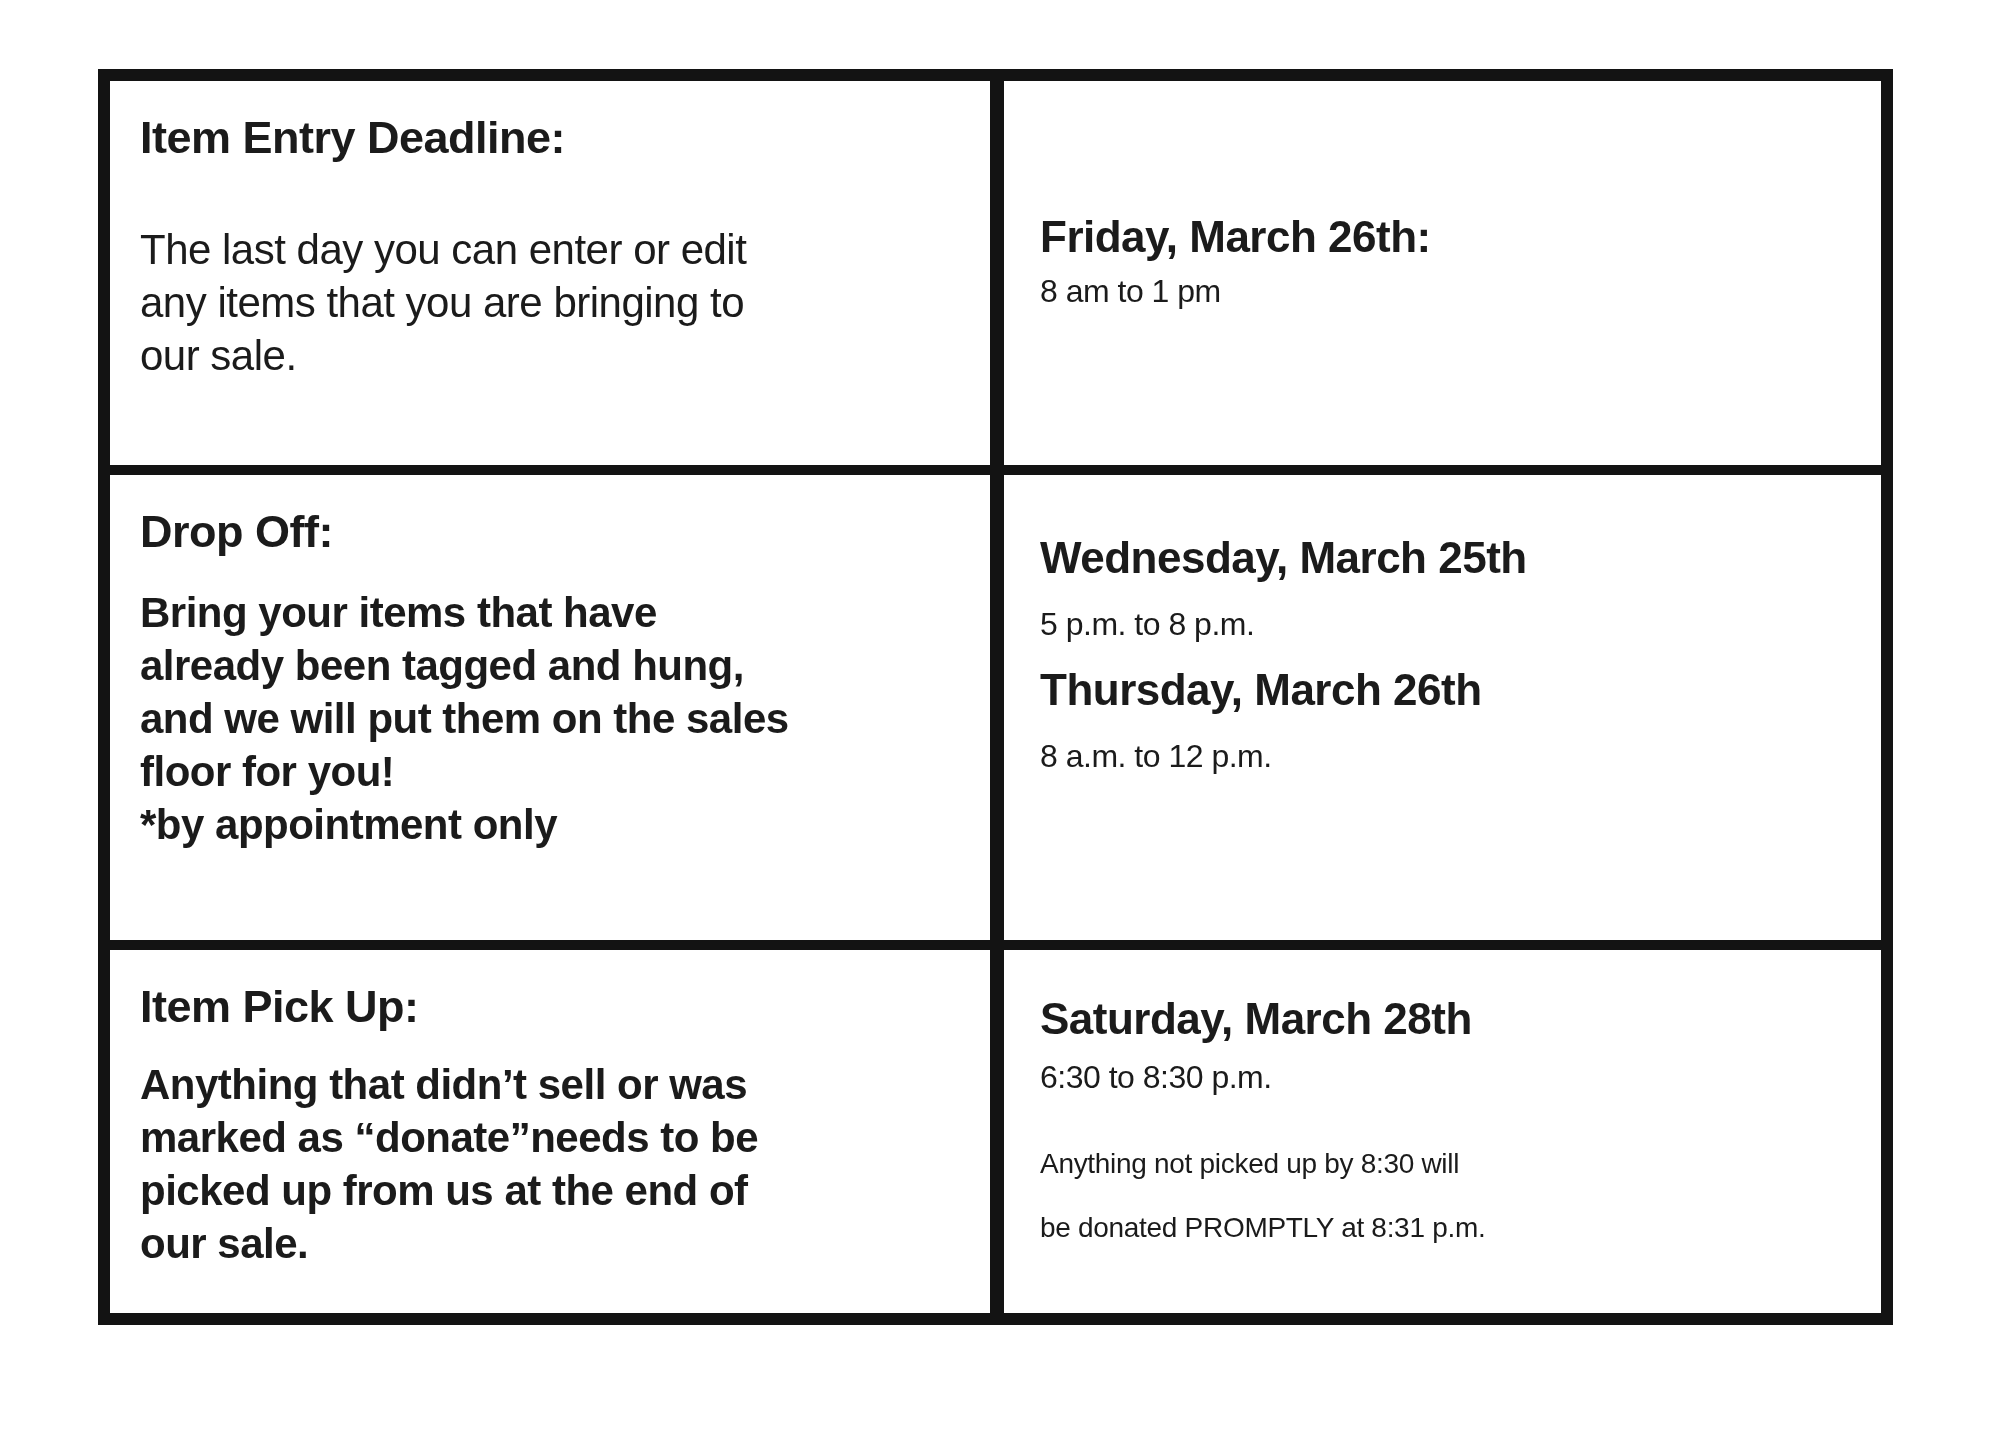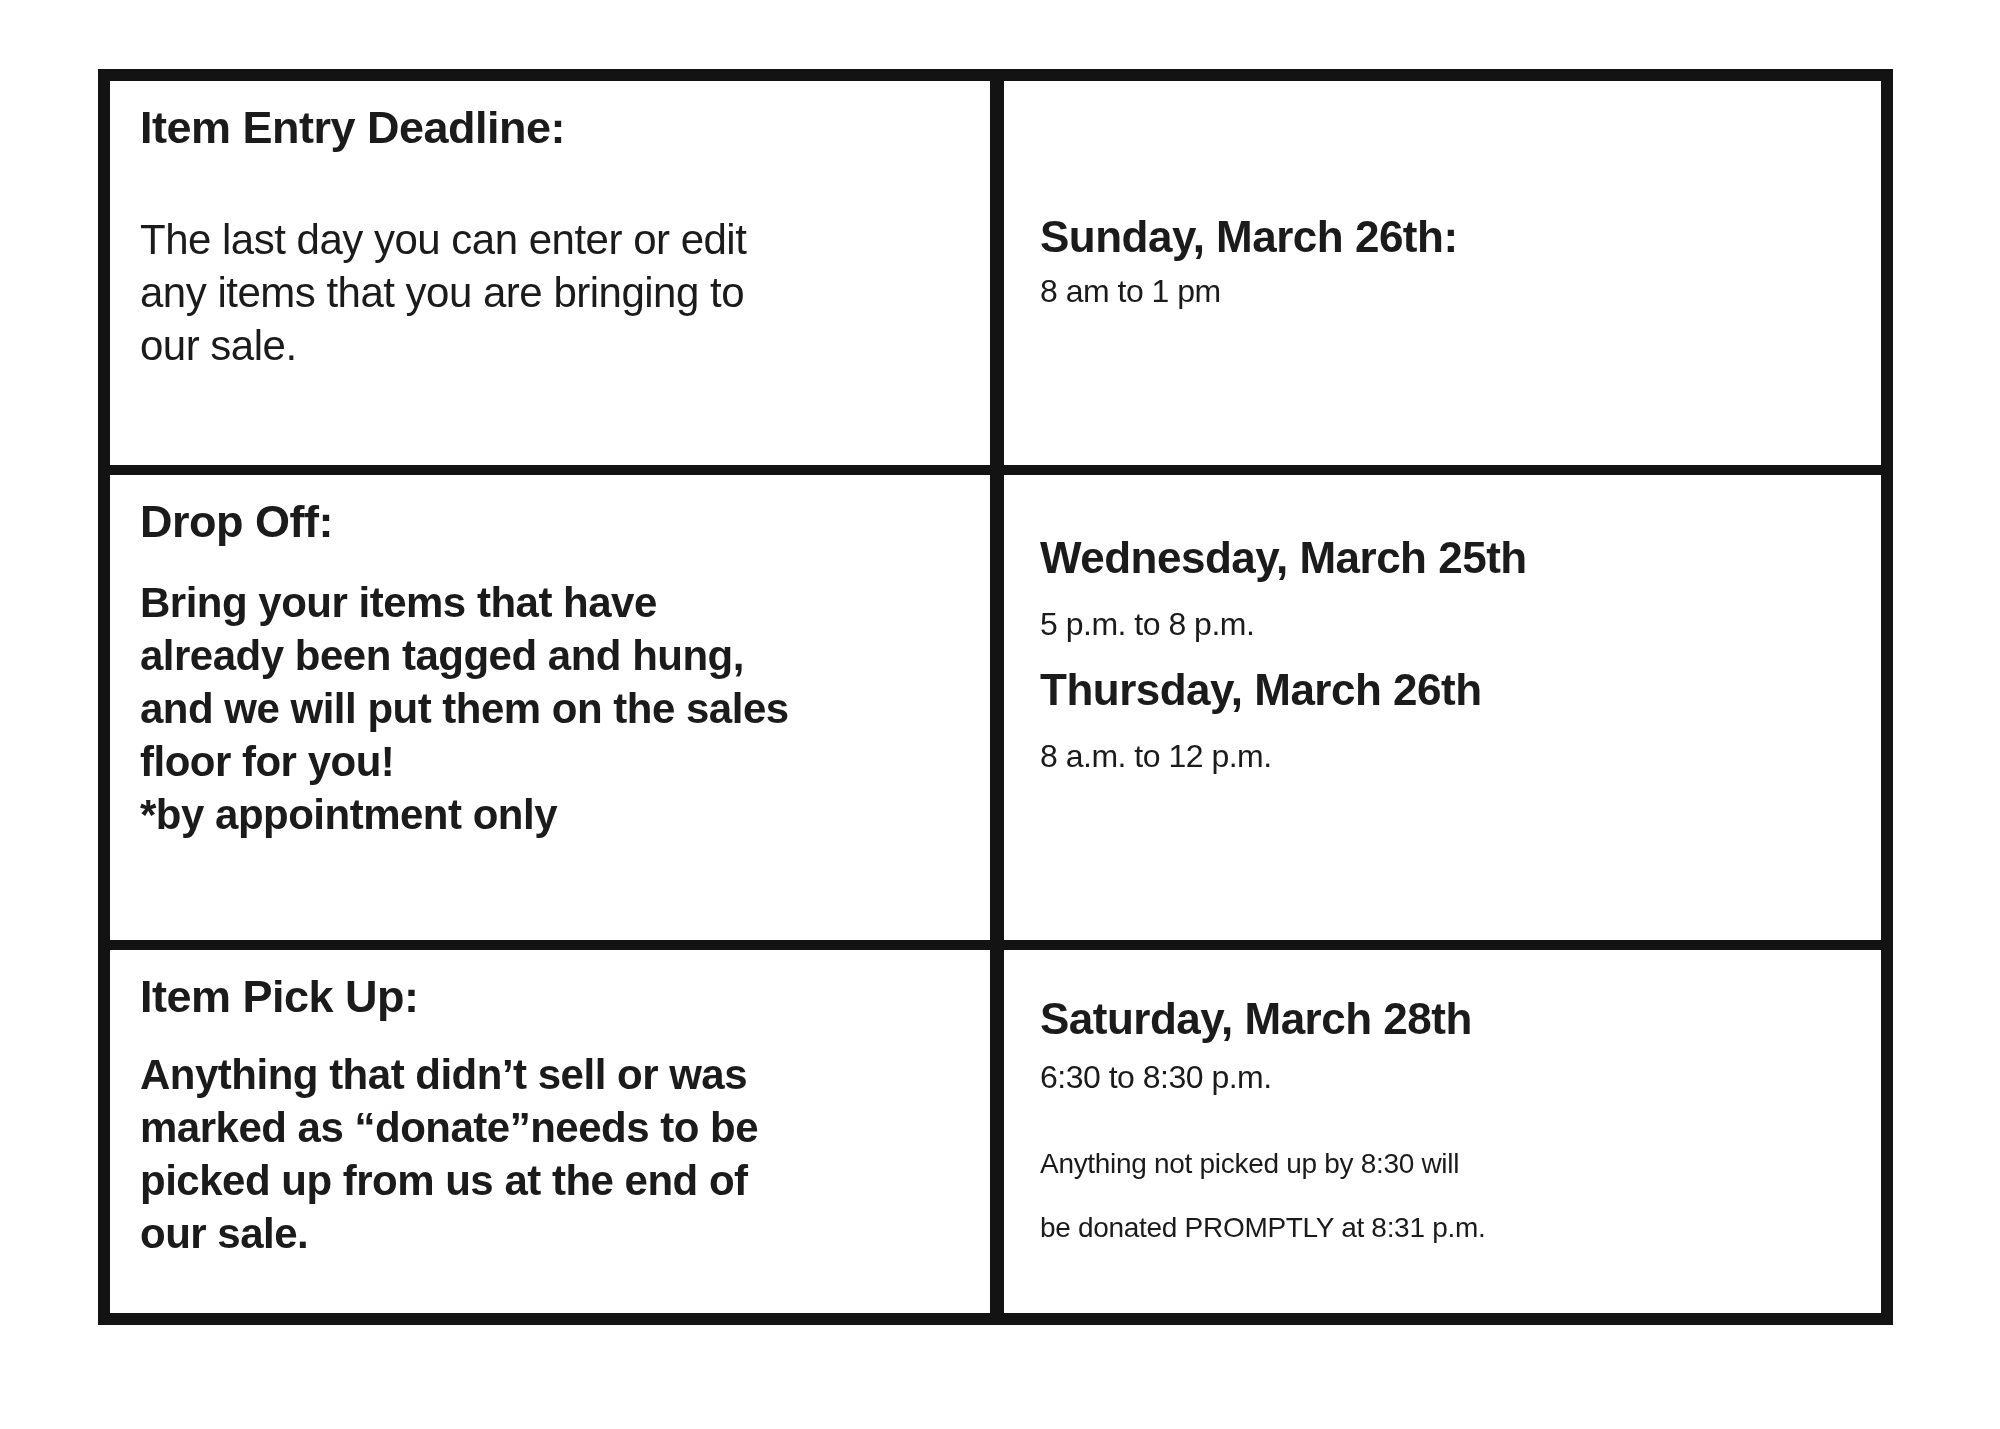--- a/index.html
+++ b/index.html
@@ -29,21 +29,21 @@
     border: 12px solid #131313;
     display: grid;
     grid-template-columns: 894px 877px;
     grid-template-rows: 394px 475px 363px;
     background: #ffffff;
   }
   .cell {
     box-sizing: border-box;
     overflow: hidden;
   }
-  .cell.left  { border-right: 14px solid #131313; padding: 20px 38px 0 30px; }
+  .cell.left  { border-right: 14px solid #131313; padding: 30px 38px 0 30px; }
   .cell.right { padding: 0 30px 0 36px; }
   .rb { border-bottom: 10px solid #131313; }
 
   .section-title {
     margin: 0;
     font-size: 45px;
     font-weight: bold;
     letter-spacing: -0.5px;
     line-height: 1.2;
   }
@@ -90,21 +90,21 @@
   <div class="schedule-table">
 
     <div class="cell left r1 rb">
       <h2 class="section-title">Item Entry Deadline:</h2>
       <p class="section-desc">The last day you can enter or edit
 any items that you are bringing to
 our sale.</p>
     </div>
     <div class="cell right r1 rb">
       <div class="sched-entry">
-        <div class="sched-date">Sunday, March 26th:</div>
+        <div class="sched-date">Friday, March 26th:</div>
         <div class="sched-time">8 am to 1 pm</div>
       </div>
     </div>
 
     <div class="cell left r2 rb">
       <h2 class="section-title">Drop Off:</h2>
       <p class="section-desc">Bring your items that have
 already been tagged and hung,
 and we will put them on the sales
 floor for you!

